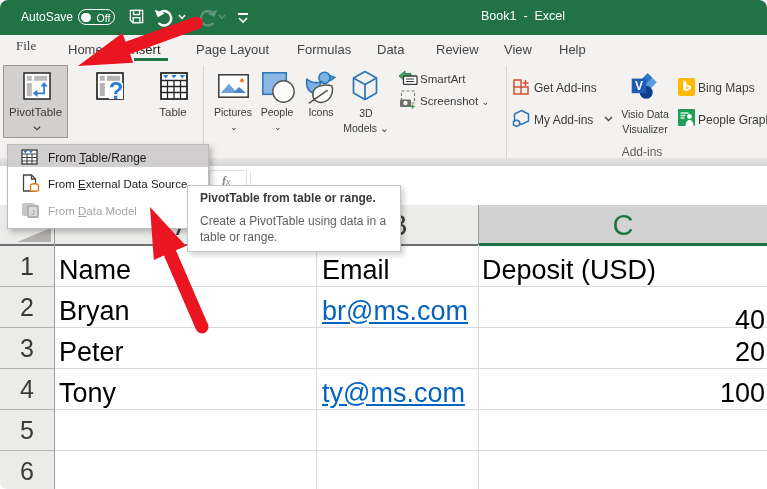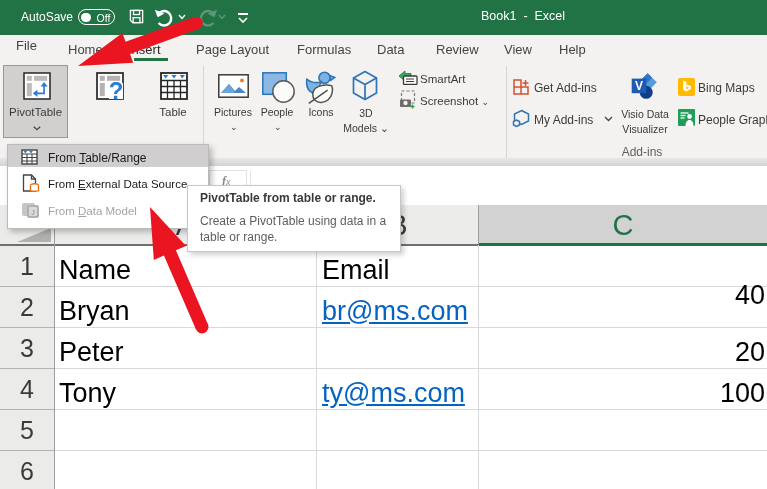--- a/index.html
+++ b/index.html
@@ -1,17 +1,17 @@
 <!DOCTYPE html>
 <html><head>
 <meta charset="utf-8">
 <style>
   html,body{margin:0;padding:0;}
   body{font-family:"Liberation Sans",sans-serif;}
-  #stage{position:relative;width:767px;height:489px;overflow:hidden;background:#fff;}
+  #stage{position:relative;width:767px;height:489px;overflow:hidden;background:#fff;border-radius:8px;}
   .abs{position:absolute;}
   .lbl{font-size:11px;color:#3b3a39;text-align:center;line-height:1.28;}
   .chev{color:#3b3a39;font-size:9px;}
 </style>
 </head>
 <body>
 <div id="stage">
 
   <div class="abs" style="left:0;top:0;width:767px;height:35px;background:#217346;"></div>
   <div class="abs" style="left:21px;top:9.5px;color:#fff;font-size:12px;">AutoSave</div>
@@ -43,21 +43,21 @@
     </svg>
 
   <div class="abs" style="left:238px;top:13px;width:10px;height:2.2px;background:#fff;"></div>
   <svg class="abs" style="left:238px;top:16.5px;" width="10" height="7" viewBox="0 0 10 7">
       <path d="M1 1 L5 5 L9 1" fill="none" stroke="#fff" stroke-width="1.6"></path>
     </svg>
   <div class="abs" style="left:481px;top:9px;color:#fff;font-size:12.5px;">Book1&nbsp; -&nbsp; Excel</div>
 
   <div class="abs" style="left:0;top:35px;width:767px;height:27px;background:#f3f2f1;"></div>
   <div class="abs" style="left:0;top:35px;width:767px;height:27px;font-size:13px;color:#444;">
-    <span class="abs" style="left:16px;top:3px;">File</span>
+    <span class="abs" style="left:16px;top:3px;font-family:Liberation Serif, serif;">File</span>
     <span class="abs" style="left:68px;top:7px;">Home</span>
     <span class="abs" style="left:128px;top:7px;color:#262626;">Insert</span>
     <span class="abs" style="left:196px;top:7px;">Page Layout</span>
     <span class="abs" style="left:297px;top:7px;">Formulas</span>
     <span class="abs" style="left:377px;top:7px;">Data</span>
     <span class="abs" style="left:436px;top:7px;">Review</span>
     <span class="abs" style="left:504px;top:7px;">View</span>
     <span class="abs" style="left:559px;top:7px;">Help</span>
   </div>
   <div class="abs" style="left:134px;top:58px;width:34px;height:3px;background:#217346;"></div>
@@ -245,21 +245,22 @@
   <div class="abs" style="left:316px;top:245px;width:1px;height:244px;background:#d9d9d9;"></div>
   <div class="abs" style="left:478px;top:245px;width:1px;height:244px;background:#d9d9d9;"></div>
 
   <div class="abs" style="left:59px;top:254.5px;font-size:27px;color:#000;">Name</div>
   <div class="abs" style="left:59px;top:295.5px;font-size:27px;color:#000;">Bryan</div>
   <div class="abs" style="left:59px;top:336.5px;font-size:27px;color:#000;">Peter</div>
   <div class="abs" style="left:59px;top:377.5px;font-size:27px;color:#000;">Tony</div>
   <div class="abs" style="left:322px;top:254.5px;font-size:27px;color:#000;">Email</div>
   <div class="abs" style="left:322px;top:295.5px;font-size:27px;color:#0563c1;text-decoration:underline;">br@ms.com</div>
   <div class="abs" style="left:322px;top:377.5px;font-size:27px;color:#0563c1;text-decoration:underline;">ty@ms.com</div>
-  <div class="abs" style="left:600px;top:280px;width:165px;text-align:right;font-size:27px;color:#000;">40</div>
+  <div class="abs" style="left:482px;top:254.5px;font-size:27px;color:#000;">Deposit (USD)</div>
+  <div class="abs" style="left:600px;top:305px;width:165px;text-align:right;font-size:27px;color:#000;">40</div>
   <div class="abs" style="left:600px;top:336.5px;width:165px;text-align:right;font-size:27px;color:#000;">20</div>
   <div class="abs" style="left:600px;top:377.5px;width:165px;text-align:right;font-size:27px;color:#000;">100</div>
 
   <div class="abs" style="left:7px;top:144px;width:202px;height:85px;background:#fff;border:1px solid #bdbbb9;box-sizing:border-box;box-shadow:3px 3px 6px rgba(0,0,0,0.25);"></div>
   <div class="abs" style="left:8px;top:145px;width:200px;height:21.5px;background:#d0cecf;"></div>
 
   <svg class="abs" style="left:21px;top:148px;" width="17" height="17" viewBox="0 0 17 17">
     <rect x="1" y="2" width="15" height="14" fill="#fff" stroke="#444" stroke-width="1.4"></rect>
     <path d="M1 6 h15 M1 9.5 h15 M1 13 h15 M6 6 v10 M11 6 v10" stroke="#444" stroke-width="1.1"></path>
     <path d="M2.3 2.8 h4 l-2 2.6 z M8 2.8 h4 l-2 2.6 z" fill="#2b7cd3" stroke="none"></path>

